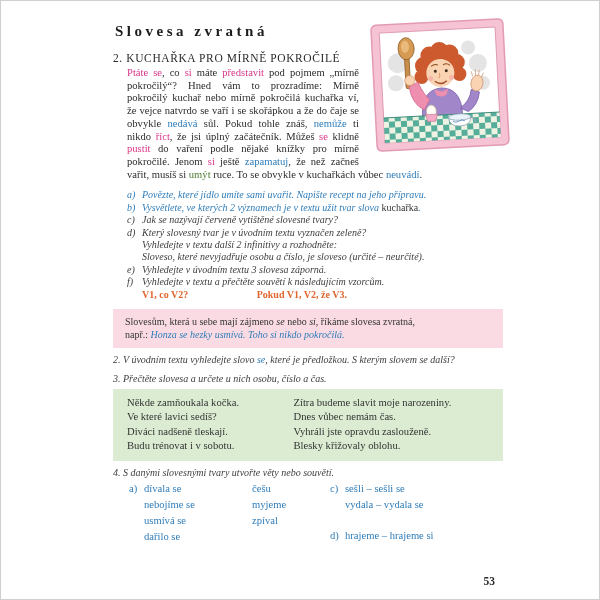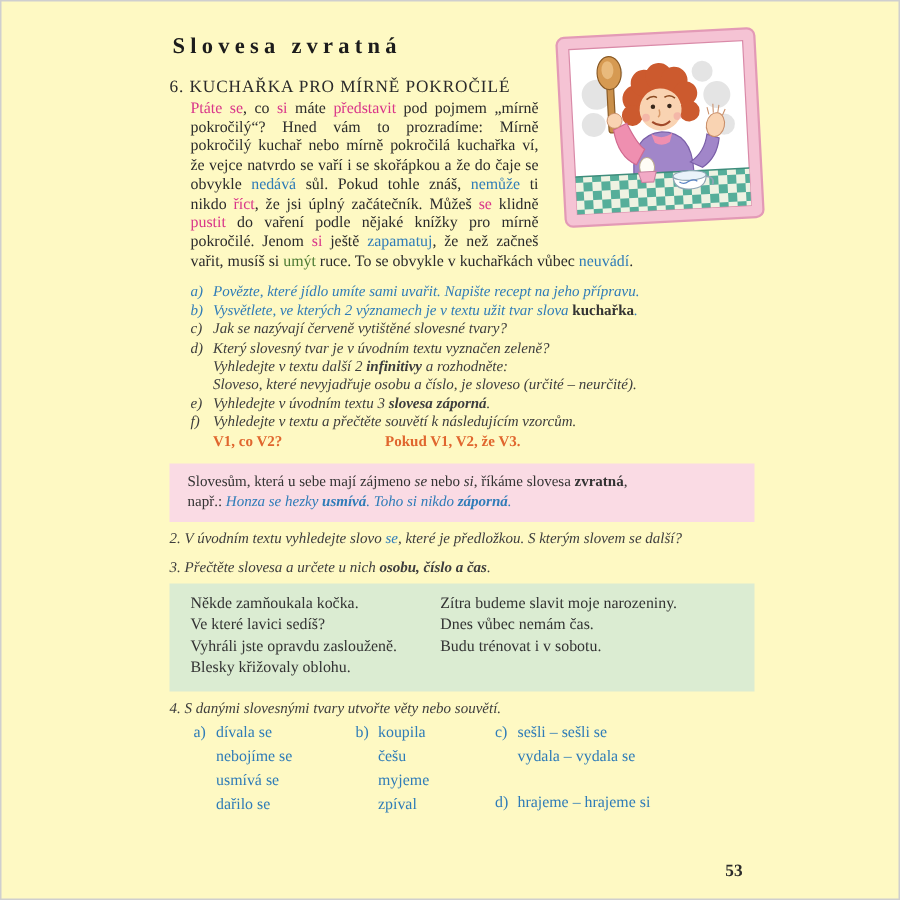--- a/index.html
+++ b/index.html
@@ -1,19 +1,19 @@
 <!DOCTYPE html>
 <html lang="cs"><head>
 <meta charset="utf-8">
 <style>
   html,body{margin:0;padding:0;background:#e9e9e9;}
   .page{
     position:relative;
     width:600px;height:600px;
-    background:#fef9c3;
+    background:#ffffff;
     border:1px solid #cfcfcf;
     box-sizing:border-box;
     padding:22px 96px 0 112px;
     overflow:hidden;
     font-family:"Liberation Serif","DejaVu Serif",serif;
     color:#2b2b2b;
   }
   
   .illu{
     float:right;
@@ -73,21 +73,21 @@
   .col-b{width:93px;}
   .col .lbl{display:inline-block;width:15px;}
   .col .item{padding-left:15px;}
   .col .first{padding-left:0;}
   .grp-d{margin-top:15px;}
   
   .t-pink{color:#d9368a;}
   .t-blue{color:#2f7cb8;}
   .t-bluei{color:#2f7cb8;font-style:italic;}
   .t-green{color:#4c7a33;}
-  .t-bold{font-weight:700;text-align:center;}
+  .t-bold{font-weight:400;text-align:center;}
   .t-it{font-style:italic;}
   .t-dark{color:#333;font-style:normal;}
   
   .pagenum{
     position:absolute;right:104px;bottom:12px;
     font-size:11.5px;font-weight:700;color:#2b2b2b;padding-left:36px;
   }
 </style>
 </head>
 <body>
@@ -163,71 +163,71 @@
         <path d="M78 101 q0 9 11 9 q11 0 11 -9 Z" fill="#ffffff" stroke="#8fa6b5" stroke-width="0.8"></path>
         <ellipse cx="89" cy="101" rx="11" ry="3.2" fill="#eaf3fa" stroke="#8fa6b5" stroke-width="0.8"></ellipse>
         <path d="M100 102 q6 1 4 6" fill="none" stroke="#8fa6b5" stroke-width="1.2"></path>
         <path d="M82 105 q3 2 6 0 q3 -2 6 0" fill="none" stroke="#5b84c4" stroke-width="0.8"></path>
       </g>
     </svg>
   </div>
 
   <h1 class="title">Slovesa zvratná</h1>
 
-  <div class="h1">6. KUCHAŘKA PRO MÍRNĚ POKROČILÉ</div>
+  <div class="h1">2. KUCHAŘKA PRO MÍRNĚ POKROČILÉ</div>
 
   <p class="intro"><span class="t-pink">Ptáte se</span><span>, co </span><span class="t-pink">si</span><span> máte </span><span class="t-pink">představit</span><span> pod pojmem „mírně pokročilý“? Hned vám to prozradíme: Mírně pokročilý kuchař nebo mírně pokročilá kuchařka ví, že vejce natvrdo se vaří i se skořápkou a že do čaje se obvykle </span><span class="t-blue">nedává</span><span> sůl. Pokud tohle znáš, </span><span class="t-blue">nemůže</span><span> ti nikdo </span><span class="t-pink">říct</span><span>, že jsi úplný začátečník. Můžeš </span><span class="t-pink">se</span><span> klidně </span><span class="t-pink">pustit</span><span> do vaření podle nějaké knížky pro mírně pokročilé. Jenom </span><span class="t-pink">si</span><span> ještě </span><span class="t-blue">zapamatuj</span><span>, že než začneš vařit, musíš si </span><span class="t-green">umýt</span><span> ruce. To se obvykle v kuchařkách vůbec </span><span class="t-blue">neuvádí</span><span>.</span></p>
 
   <div class="questions">
     <div class="q qblue"><span class="lbl">a)</span><span><span>Povězte, které jídlo umíte sami uvařit. Napište recept na jeho přípravu.</span></span></div>
     <div class="q qblue"><span class="lbl">b)</span><span><span>Vysvětlete, ve kterých 2 významech je v textu užit tvar slova </span><span class="t-bold t-dark">kuchařka</span><span>.</span></span></div>
     <div class="q qdark"><span class="lbl">c)</span><span><span>Jak se nazývají červeně vytištěné slovesné tvary?</span></span></div>
     <div class="q qdark"><span class="lbl">d)</span><span><span>Který slovesný tvar je v úvodním textu vyznačen zeleně?</span></span></div>
     <div class="q qdark cont"><span>Vyhledejte v textu další 2 </span><span class="t-bold">infinitivy</span><span> a rozhodněte:</span></div>
     <div class="q qdark cont"><span>Sloveso, které nevyjadřuje osobu a číslo, je sloveso (určité – neurčité).</span></div>
     <div class="q qdark"><span class="lbl">e)</span><span><span>Vyhledejte v úvodním textu 3 </span><span class="t-bold">slovesa záporná</span><span>.</span></span></div>
     <div class="q qdark"><span class="lbl">f)</span><span><span>Vyhledejte v textu a přečtěte souvětí k následujícím vzorcům.</span></span></div>
     <div class="formula-row">
       <span class="f1">V1, co V2?</span>
       <span class="f2">Pokud V1, V2, že V3.</span>
     </div>
   </div>
 
   <div class="box pink">
     <div><span>Slovesům, která u sebe mají zájmeno </span><span class="t-it">se</span><span> nebo </span><span class="t-it">si</span><span>, říkáme slovesa </span><span class="t-bold">zvratná</span><span>,</span></div>
-    <div><span>např.: </span><span class="t-bluei">Honza se hezky </span><span class="t-bluei t-bold">usmívá</span><span class="t-bluei">. Toho si nikdo </span><span class="t-bluei t-bold">záporná</span><span class="t-bluei">.</span></div>
+    <div><span>např.: </span><span class="t-bluei">Honza se hezky </span><span class="t-bluei t-bold">usmívá</span><span class="t-bluei">. Toho si nikdo </span><span class="t-bluei t-bold">pokročilá</span><span class="t-bluei">.</span></div>
   </div>
 
 
   <div class="task"><span>2.</span> <span><span>V úvodním textu vyhledejte slovo </span><span class="t-blue">se</span><span>, které je předložkou. S kterým slovem se další?</span></span></div>
 
   <div class="task"><span>3.</span> <span><span>Přečtěte slovesa a určete u nich </span><span class="t-bold">osobu, číslo a čas</span><span>.</span></span></div>
 
   <div class="greenbox">
     <div>Někde zamňoukala kočka.</div>
     <div>Zítra budeme slavit moje narozeniny.</div>
     <div>Ve které lavici sedíš?</div>
     <div>Dnes vůbec nemám čas.</div>
+    <div>Diváci nadšeně tleskají.</div>
     <div>Vyhráli jste opravdu zaslouženě.</div>
     <div>Budu trénovat i v sobotu.</div>
     <div>Blesky křižovaly oblohu.</div>
   </div>
 
   <div class="task"><span>4.</span> <span><span>S danými slovesnými tvary utvořte věty nebo souvětí.</span></span></div>
 
   <div class="cols">
     <div class="col col-a">
       <div class="first"><span class="lbl">a)</span><span>dívala se</span></div>
       <div class="item">nebojíme se</div>
       <div class="item">usmívá se</div>
       <div class="item">dařilo se</div>
 
     </div>
     <div class="col col-b">
-      <div class="first"><span class="lbl">b)</span><span>koupila</span></div>
       <div class="item">češu</div>
       <div class="item">myjeme</div>
       <div class="item">zpíval</div>
 
     </div>
     <div class="col col-cd">
       <div class="grp-c">
         <div class="first"><span class="lbl">c)</span><span>sešli – sešli se</span></div>
         <div class="item">vydala – vydala se</div>
       </div>

